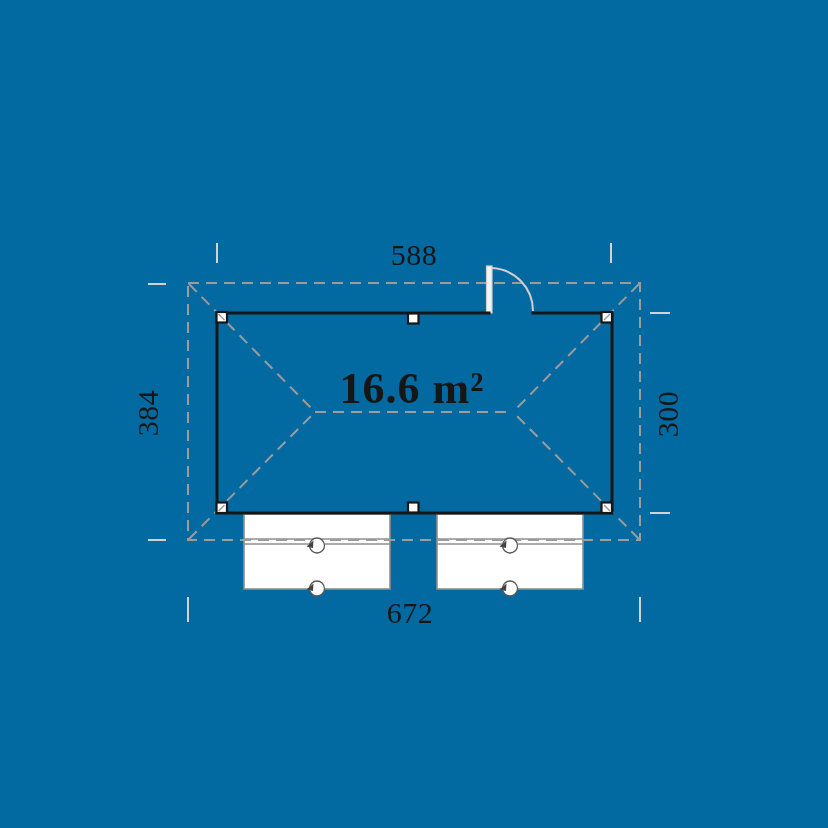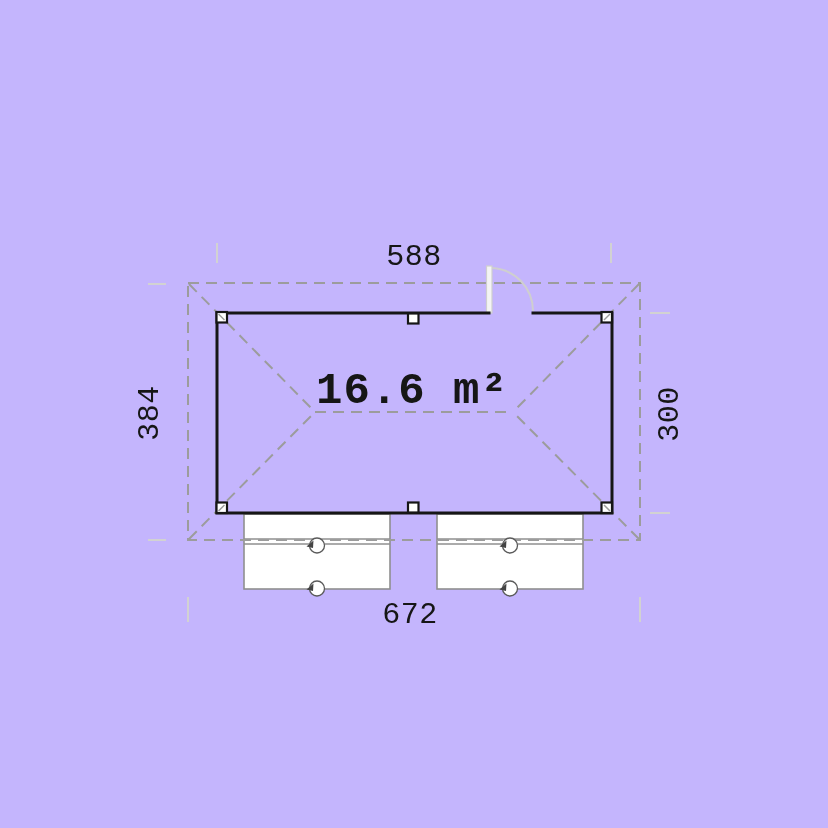--- a/index.html
+++ b/index.html
@@ -1,17 +1,17 @@
 <!DOCTYPE html>
 <html><head>
 <meta charset="utf-8">
 <style>
   html,body{margin:0;padding:0;background:#ffffff;}
-  .stage{position:relative;width:828px;height:828px;background:#c4b5fd;overflow:hidden;
-         font-family:Liberation Mono, monospace;}
+  .stage{position:relative;width:828px;height:828px;background:#0369a1;overflow:hidden;
+         font-family:Liberation Serif, serif;}
   svg{position:absolute;left:0;top:0;}
   text{fill:#161616;}
   .dim-label{font-size:30px;font-weight:400;letter-spacing:0.5px;}
   .area-label{font-size:44px;font-weight:700;letter-spacing:1px;}
 </style>
 </head>
 <body>
 
 <div class="stage">
   <svg width="828" height="828" viewBox="0 0 828 828">

